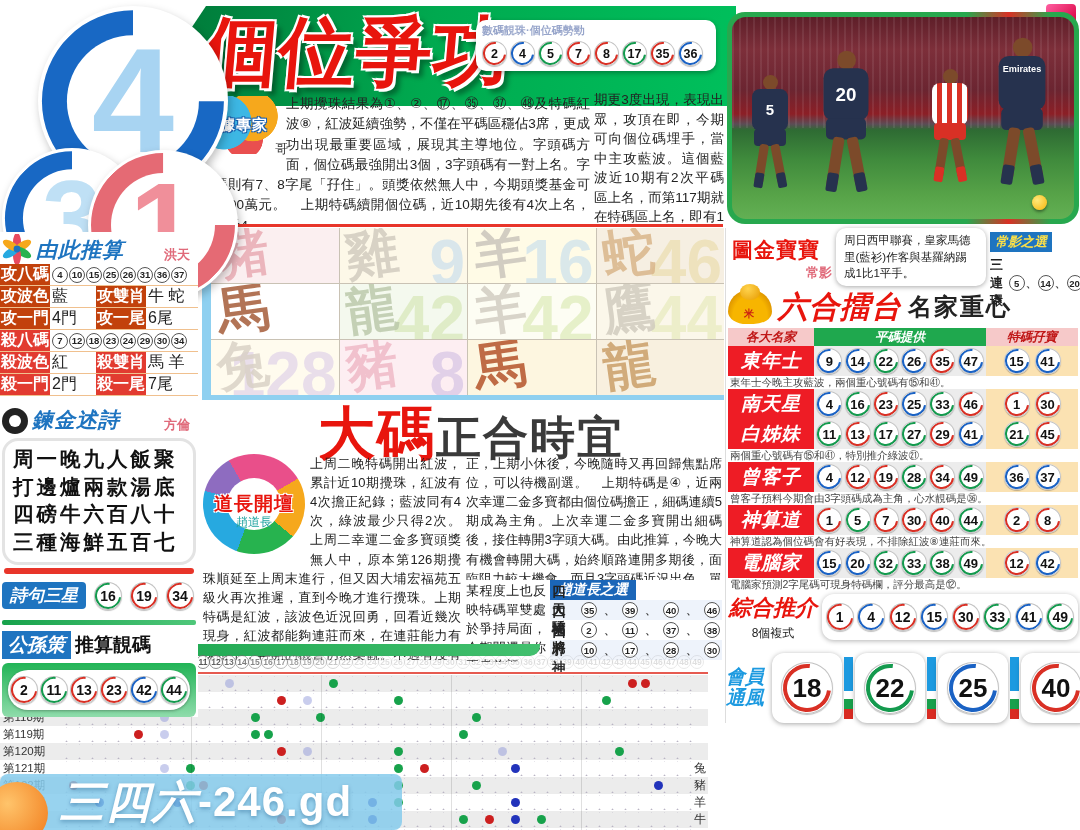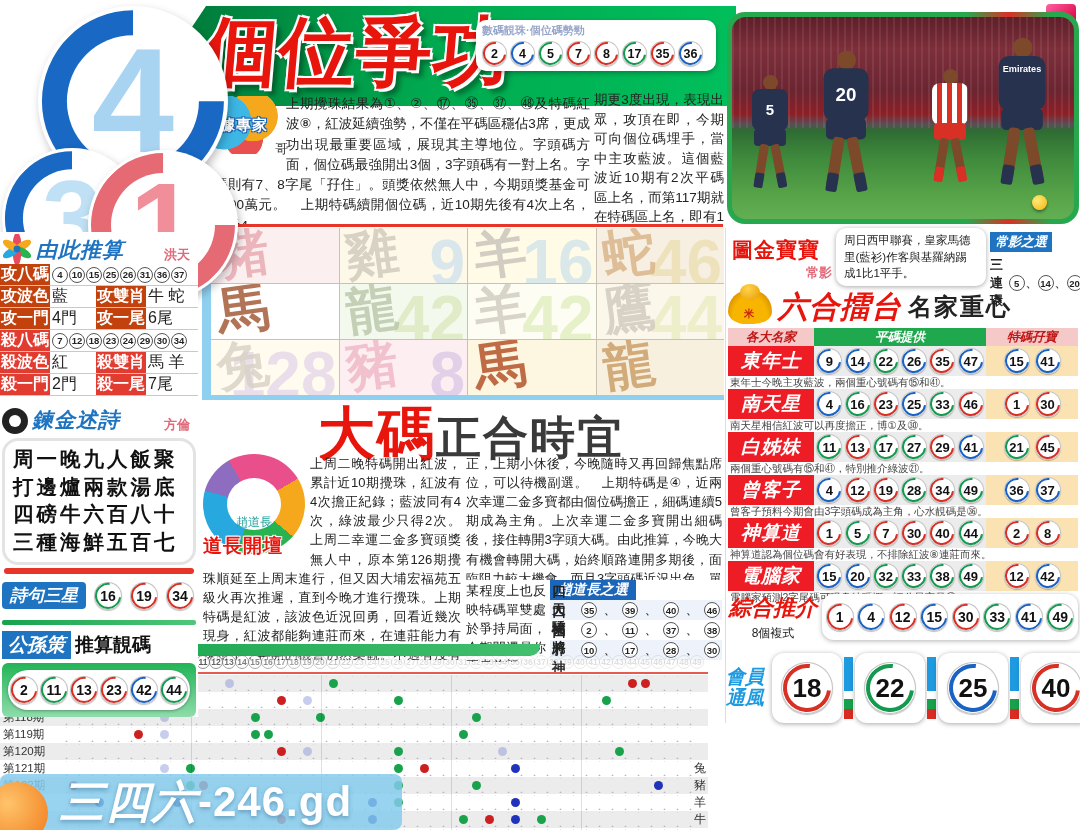--- a/index.html
+++ b/index.html
@@ -76,21 +76,21 @@
         background:radial-gradient(circle at 35% 35%,#ffe97a,#f5b40a);box-shadow:0 2px 3px rgba(0,0,0,.4);}
 
   
   #credit{left:732px;top:236px;width:100px;}
   #credit b{font-size:21px;font-weight:900;color:#e8150d;letter-spacing:1px;}
   #credit i{display:block;text-align:right;font-style:normal;color:#e06a7a;font-size:13px;font-weight:bold;}
   #caption-box{left:836px;top:228px;width:150px;height:58px;background:#fff;border-radius:10px;
         box-shadow:0 1px 5px rgba(0,0,0,.35);font-size:11.5px;line-height:1.45;padding:4px 8px;
         box-sizing:border-box;z-index:3;}
   #pick{left:990px;top:232px;width:88px;}
-  #pick .bar{background:#1e74c0;color:#ffffff;font-weight:bold;font-size:13px;font-style:italic;
+  #pick .bar{background:#1e74c0;color:#fde047;font-weight:bold;font-size:13px;font-style:italic;
         padding:1px 5px;display:inline-block;}
   #pick .row{margin-top:4px;font-size:13px;font-weight:bold;display:flex;align-items:center;gap:1px;}
 
   
   #left-col{left:0;top:232px;width:198px;background:#fff;z-index:5;}
   .sec-head{display:flex;align-items:flex-end;gap:4px;padding:2px 2px 0 2px;}
   .sec-title{font-size:21px;font-weight:900;color:#1e74c0;font-style:italic;letter-spacing:1px;}
   .sec-author{margin-left:auto;color:#e06a7a;font-size:13px;font-weight:bold;padding-right:6px;}
   .star-icon{width:30px;height:30px;}
   .gear-icon{width:26px;height:26px;border-radius:50%;background:#222;position:relative;flex:none;}
@@ -127,22 +127,22 @@
         transform:rotate(-8deg);opacity:.8;line-height:1.1;}
 
   
   #dm-title{left:318px;top:396px;white-space:nowrap;}
   #dm-title b{font-size:57px;font-weight:900;color:#e8150d;letter-spacing:2px;}
   #dm-title span{font-size:45px;font-weight:900;color:#3a3a3a;letter-spacing:2px;}
   #dm-c1{left:203px;top:454px;width:258px;height:206px;font-size:13px;line-height:1.47;text-align:justify;overflow:hidden;}
   #dl-logo{float:left;width:102px;height:100px;position:relative;margin:0 5px 2px 0;border-radius:50%;
         background:conic-gradient(#e94f8a 0 60deg,#f6a81c 0 130deg,#27b34f 0 200deg,#27a9e0 0 285deg,#8e6cc0 0 330deg,#e94f8a 0);}
   #dl-logo::before{content:'';position:absolute;inset:24px;border-radius:50%;background:#fff;}
-  #dl-logo b{position:absolute;left:0;right:0;top:36px;text-align:left;font-size:19px;color:#e8150d;
-        letter-spacing:1px;text-shadow:1px 1px 0 #fff,-1px -1px 0 #fff,1px -1px 0 #fff,-1px 1px 0 #fff;margin-top:42px;}
+  #dl-logo b{position:absolute;left:0;right:0;top:36px;text-align:center;font-size:19px;color:#e8150d;
+        letter-spacing:1px;text-shadow:1px 1px 0 #fff,-1px -1px 0 #fff,1px -1px 0 #fff,-1px 1px 0 #fff;}
   #dl-logo i{position:absolute;left:0;right:0;top:60px;text-align:center;font-size:12px;color:#1fa3a0;font-style:normal;}
   #dm-c2{left:466px;top:454px;width:256px;height:126px;font-size:13px;line-height:1.47;text-align:justify;overflow:hidden;}
   #dm-c2b{left:466px;top:582px;width:80px;height:80px;font-size:13px;line-height:1.45;text-align:justify;overflow:hidden;}
   #dm-picks{left:550px;top:580px;width:172px;}
   #dm-picks .bar{background:#1b66b8;color:#fff;font-weight:900;font-style:italic;font-size:14px;padding:1px 8px;display:inline-block;}
   .pick-row{display:flex;align-items:center;height:20px;font-size:13.5px;font-weight:bold;gap:6px;padding:0 2px;}
   .pick-row:nth-child(odd){background:#eef3fb;}
 
   #vdiv{left:725px;top:228px;width:1px;height:495px;background:#ddd;}
 
@@ -559,21 +559,20 @@
           <span class="ball b-red">23</span>
           <span class="ball b-blue">25</span>
           <span class="ball b-green">33</span>
           <span class="ball b-red">46</span>
         </div>
         <div class="lh-pair">
           <span class="ball b-red">1</span>
           <span class="ball b-red">30</span>
         </div>
       </div>
-      <div class="lh-note">南天星相信紅波可以再度擔正，博①及㉚。</div>
       <div class="lh-row">
         <div class="lh-name">白姊妹</div>
         <div class="lh-balls">
           <span class="ball b-green">11</span>
           <span class="ball b-red">13</span>
           <span class="ball b-green">17</span>
           <span class="ball b-green">27</span>
           <span class="ball b-red">29</span>
           <span class="ball b-blue">41</span>
         </div>

